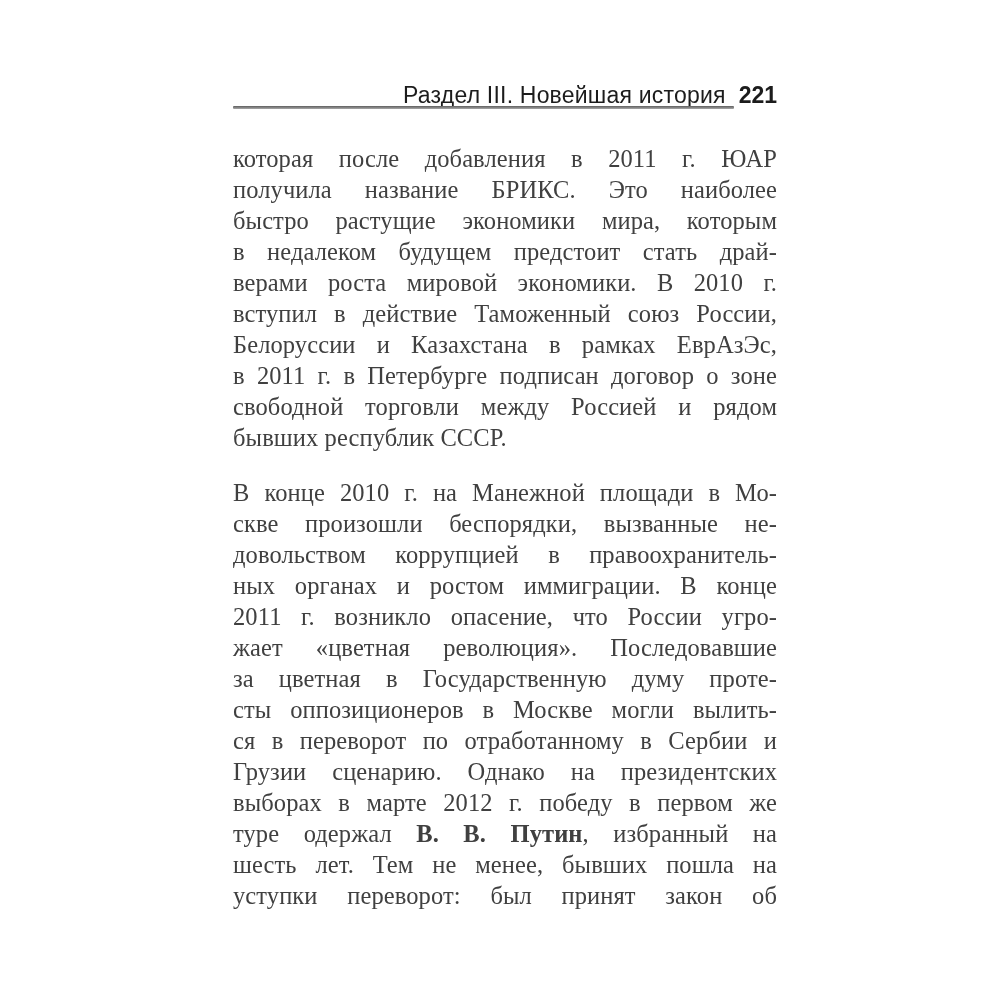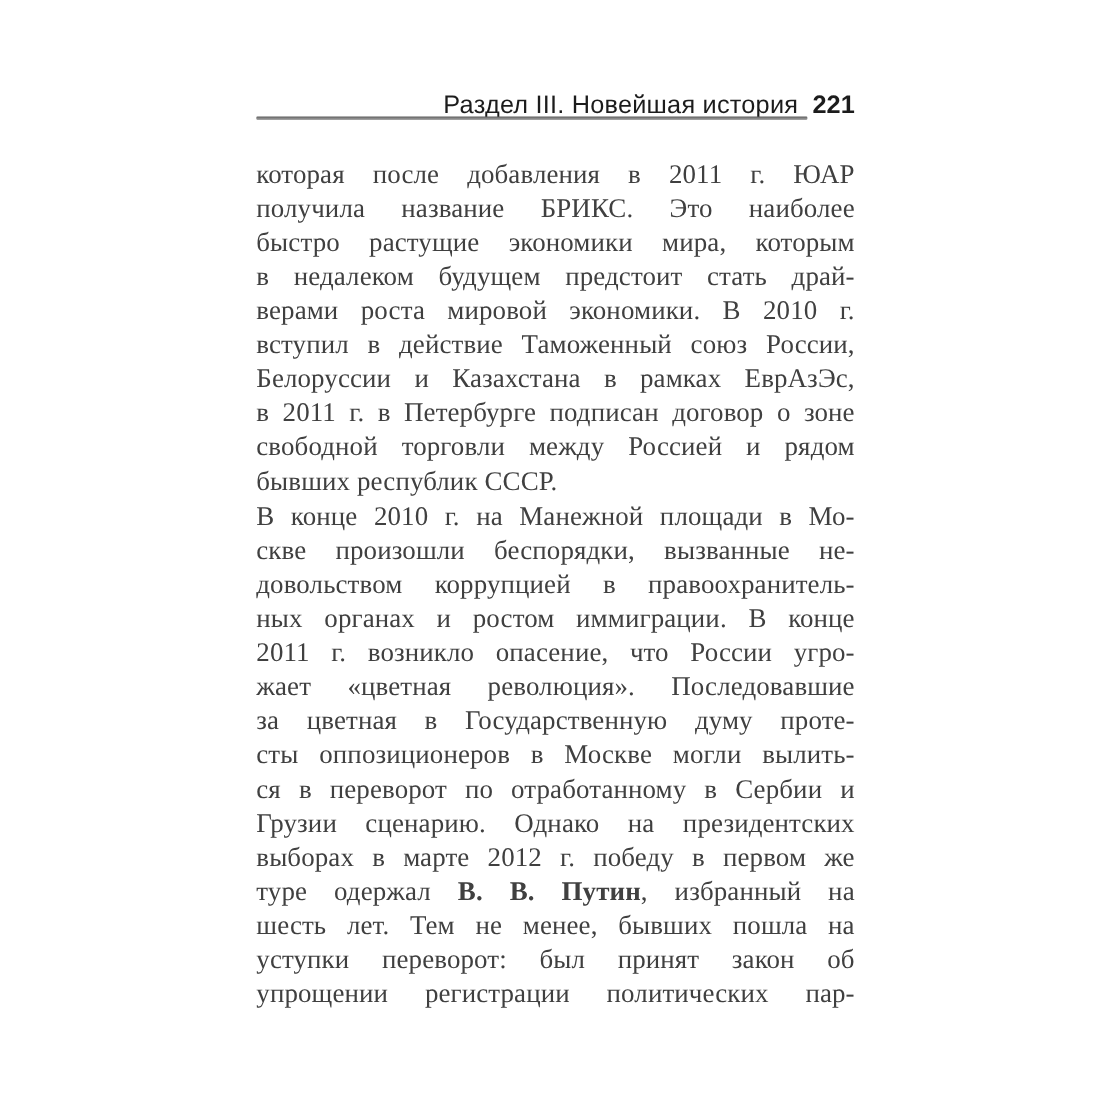--- a/index.html
+++ b/index.html
@@ -52,21 +52,21 @@
     position: absolute;
     left: 233px;
     top: 143px;
     width: 544px;
     color: #404040;
     font-size: 24.5px;
     line-height: 31px;
     letter-spacing: 0.1px;
   }
   .paragraph { margin: 0; }
-  .paragraph + .paragraph { margin-top: 1px; }
+  .paragraph + .paragraph { margin-top: 24px; }
   .text-line {
     text-align: justify;
     text-align-last: justify;
   }
   .text-line.flush {
     text-align-last: left;
   }
   .text-line b { font-weight: 700; }
 </style>
 </head>
@@ -102,17 +102,16 @@
         <div class="text-line"><span>2011 г. возникло опасение, что России угро-</span></div>
         <div class="text-line"><span>жает «цветная революция». Последовавшие</span></div>
         <div class="text-line"><span>за цветная в Государственную думу проте-</span></div>
         <div class="text-line"><span>сты оппозиционеров в Москве могли вылить-</span></div>
         <div class="text-line"><span>ся в переворот по отработанному в Сербии и</span></div>
         <div class="text-line"><span>Грузии сценарию. Однако на президентских</span></div>
         <div class="text-line"><span>выборах в марте 2012 г. победу в первом же</span></div>
         <div class="text-line"><span>туре одержал </span><b>В. В. Путин</b><span>, избранный на</span></div>
         <div class="text-line"><span>шесть лет. Тем не менее, бывших пошла на</span></div>
         <div class="text-line"><span>уступки переворот: был принят закон об</span></div>
-        <div class="text-line"><span>упрощении регистрации политических пар-</span></div>
       </div>
     </div>
 
 </div>
 
 </body></html>

